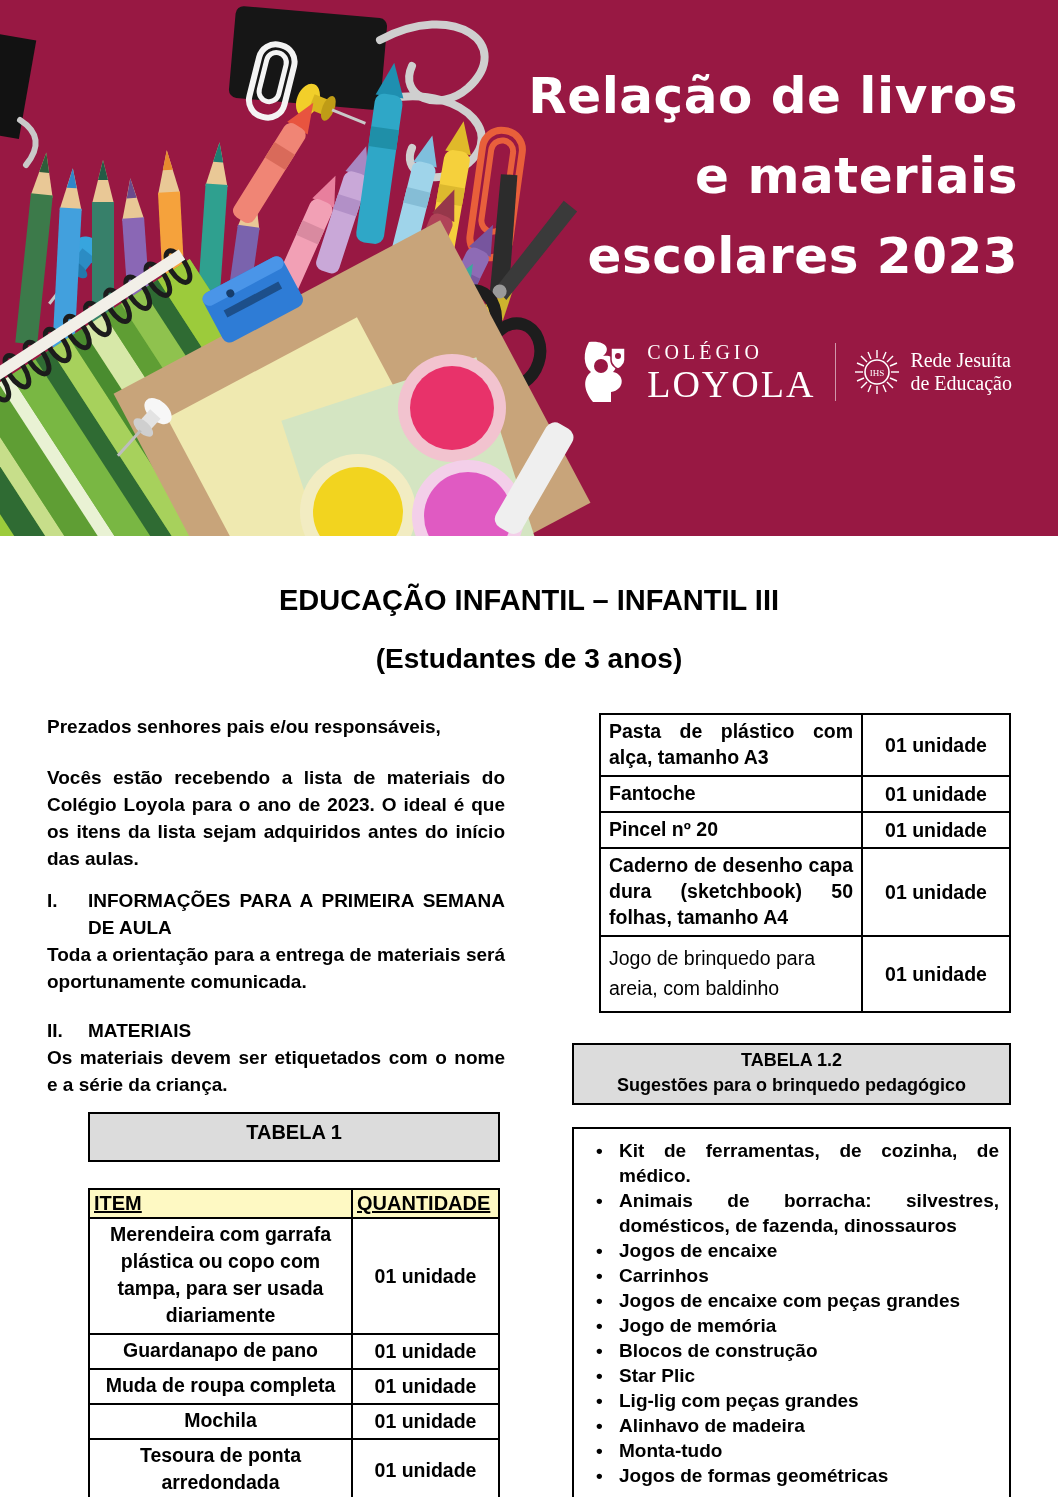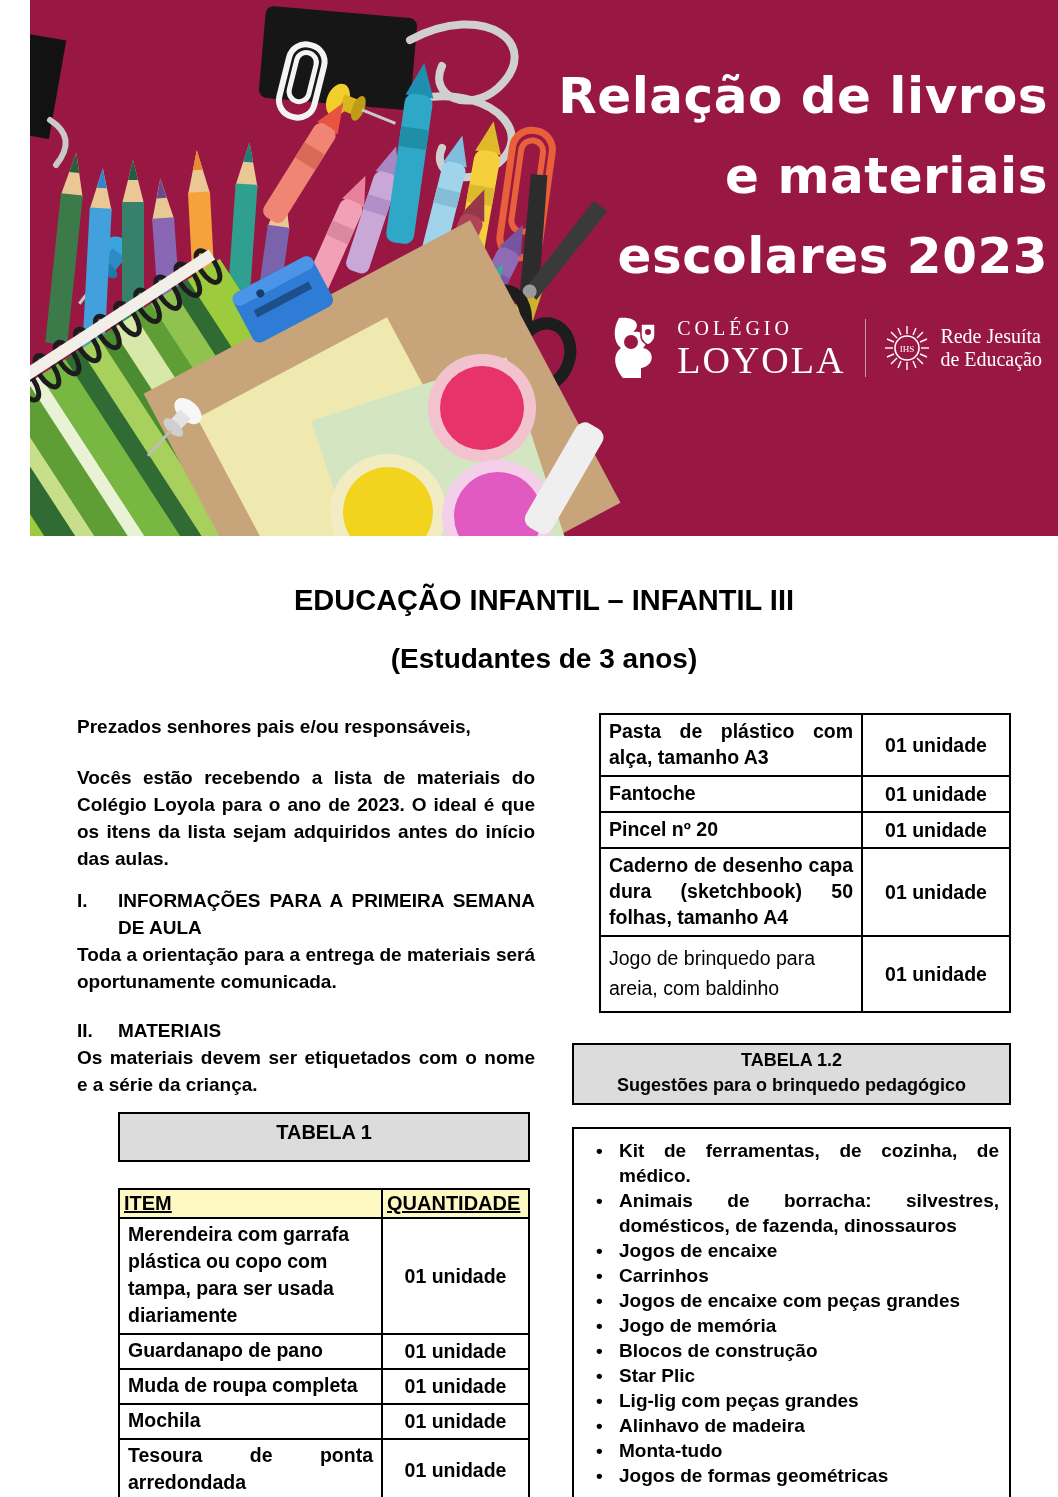--- a/index.html
+++ b/index.html
@@ -1,31 +1,31 @@
 <!DOCTYPE html>
 <html><head>
 <meta charset="utf-8">
 <style>
   * { box-sizing: border-box; margin: 0; padding: 0; }
   body { margin: 0; background: #ffffff; }
   .page {
     width: 1058px; height: 1497px; background: #ffffff; position: relative;
-    font-family: "Liberation Sans", "DejaVu Sans", sans-serif; color: #000; overflow: hidden; padding-left: 30px;
+    font-family: "Liberation Sans", "DejaVu Sans", sans-serif; color: #000; overflow: hidden;
   }
 
   
   .banner { position: relative; width: 1058px; height: 536px; background: #981843; overflow: hidden; }
   .banner svg.supplies { position: absolute; inset: 0; }
   .banner-title {
     position: absolute; top: 56px; right: 40px; text-align: right;
     color: #fff; font-family: "DejaVu Sans", sans-serif; font-weight: 700;
     font-size: 50px; line-height: 80px; letter-spacing: 0.5px;
   }
   .banner-logos {
-    position: absolute; top: 316px; right: 46px; display: flex; align-items: center; color: #fff;
+    position: absolute; top: 340px; right: 46px; display: flex; align-items: center; color: #fff;
   }
   .loyola-mark { width: 52px; height: 64px; display: block; margin-right: 14px; }
   .loyola-text { font-family: "Liberation Serif", serif; }
   .loyola-text .colegio { font-size: 20px; letter-spacing: 4px; line-height: 24px; }
   .loyola-text .loyola { font-size: 38px; letter-spacing: 2px; line-height: 40px; }
   .logo-divider { width: 1px; height: 58px; background: rgba(255,255,255,0.55); margin: 0 18px 0 20px; }
   .ihs-mark { width: 46px; height: 46px; display: block; margin-right: 10px; }
   .rede-text { font-family: "Liberation Serif", serif; font-size: 20px; line-height: 23px; }
 
   
@@ -47,21 +47,21 @@
   .sec-title { flex: 1; text-align: justify; }
 
   .tabela-box {
     border: 2px solid #000; background: #DCDCDC; text-align: center;
     font-weight: 700; font-size: 20px;
   }
   .tabela-box.t1 { margin: 14px 0 0 41px; width: 412px; height: 50px; padding-top: 5px; }
   .tabela-box.t12 { margin: 30px 0 0 -27px; width: calc(100% + 27px); padding: 3px 0 5px; font-size: 18px; line-height: 25px; }
 
   table.mat-table { border-collapse: collapse; font-size: 19.5px; }
-  table.mat-table td, table.mat-table th { border: 2px solid #000; vertical-align: middle; }
+  table.mat-table td, table.mat-table th { border: 2px solid #000; vertical-align: middle; text-align: center; }
   table.t1 { margin: 26px 0 0 41px; width: 412px; }
   table.t1 th { background: #fef9c3; font-size: 20px; padding: 0 4px; text-align: left; text-decoration: underline; }
   table.t1 td.item { width: 263px; padding: 2px 8px 4px; line-height: 27px; font-weight: 700; }
   table.t1 td.qty  { text-align: center; font-weight: 700; }
   table.t2 { width: 100%; }
   table.t2 td.item { width: 262px; padding: 3px 8px 5px; line-height: 26px; font-weight: 700; text-align: justify; }
   table.t2 td.qty  { text-align: center; font-weight: 700; }
   table.t2 tr.light td.item { font-weight: 400; line-height: 30px; padding: 6px 8px 8px; text-align: left; }
 
   ul.suggestions {

